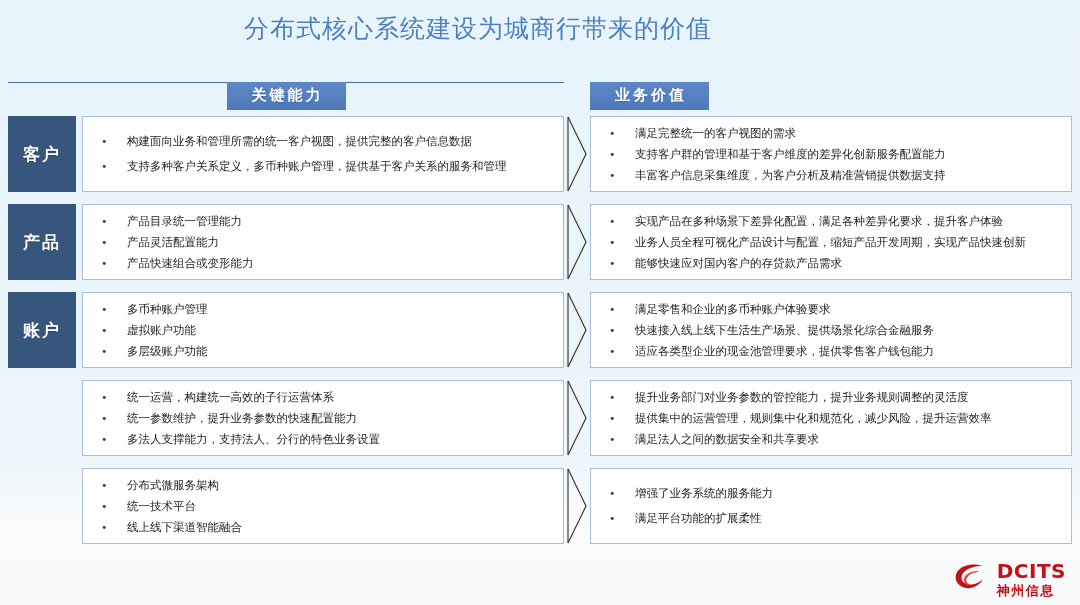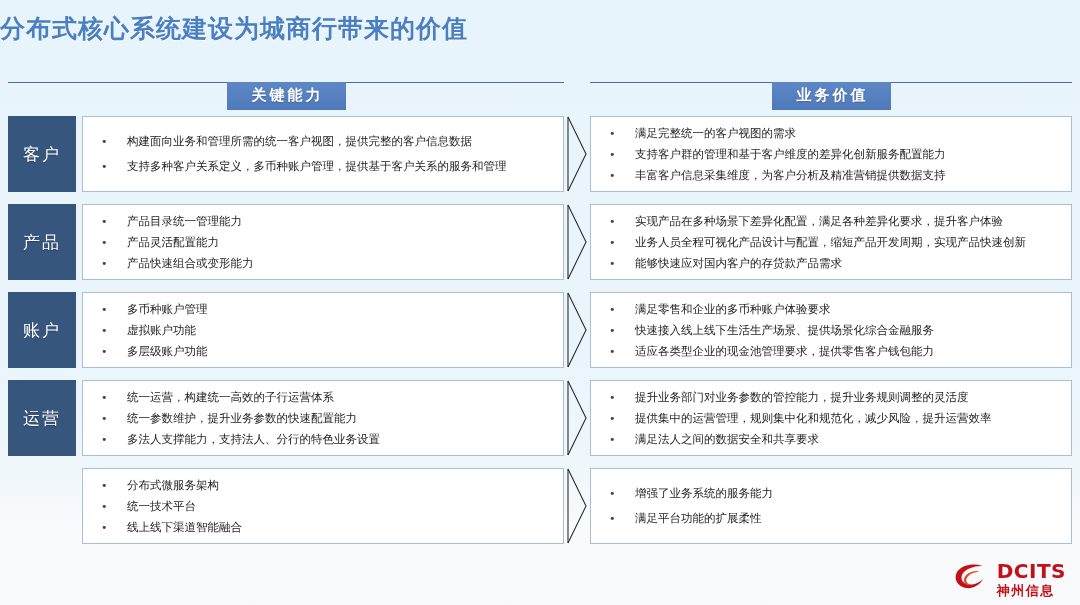--- a/index.html
+++ b/index.html
@@ -20,22 +20,23 @@
     background: linear-gradient(to bottom, #e8f4fb 0%, #eaf5fb 60%, #f0f7fb 78%, #fafbfc 88%, #f8f9fa 100%);
     overflow: hidden;
   }
 
   
   #title {
     position: absolute;
     left: 0;
     top: 12px;
     width: 956px;
+    text-align: center;
     font-size: 25px;
-    font-weight: bold;
+    font-weight: normal;
     letter-spacing: 1px;
     color: #4a7fc1;
     text-shadow: 0 1px 0 rgba(255,255,255,0.85);
   }
 
   
   .col-head {
     position: absolute;
     top: 82px;
     height: 28px;
@@ -53,21 +54,21 @@
     color: #ffffff;
     font-size: 15px;
     font-weight: bold;
     letter-spacing: 3px;
     padding: 4px 22px 5px 25px;
     line-height: 19px;
     white-space: nowrap;
     text-shadow: 0 1px 1px rgba(0,0,0,0.18);
   }
   #head-left  { left: 8px;  width: 556px; }
-  #head-right { left: 590px; width: 482px; }
+  #head-right { left: 590px; width: 482px; flex-direction: column; }
 
   
   .row {
     position: absolute;
     left: 0;
     width: 1080px;
     height: 76px;
   }
   .row.r0 { top: 116px; }
   .row.r1 { top: 204px; }
@@ -77,21 +78,21 @@
 
   .cat-label {
     position: absolute;
     left: 8px;
     top: 0;
     width: 68px;
     height: 76px;
     background: #37567d;
     color: #ffffff;
     font-size: 17px;
-    font-weight: normal;
+    font-weight: bold;
     letter-spacing: 2px;
     display: flex;
     align-items: center;
     justify-content: center;
     text-shadow: 0 1px 1px rgba(0,0,0,0.25);
   }
 
   .panel {
     position: absolute;
     top: 0;
@@ -287,21 +288,20 @@
             <span class="dot">•</span>
             <span class="txt">快速接入线上线下生活生产场景、提供场景化综合金融服务</span>
           </div>
           <div class="bullet">
             <span class="dot">•</span>
             <span class="txt">适应各类型企业的现金池管理要求，提供零售客户钱包能力</span>
           </div>
         </div>
       </div>
       <div class="row r3">
-        <div class="cat-label">运营</div>
         <div class="panel left items-3">
           <div class="bullet">
             <span class="dot">•</span>
             <span class="txt">统一运营，构建统一高效的子行运营体系</span>
           </div>
           <div class="bullet">
             <span class="dot">•</span>
             <span class="txt">统一参数维护，提升业务参数的快速配置能力</span>
           </div>
           <div class="bullet">

